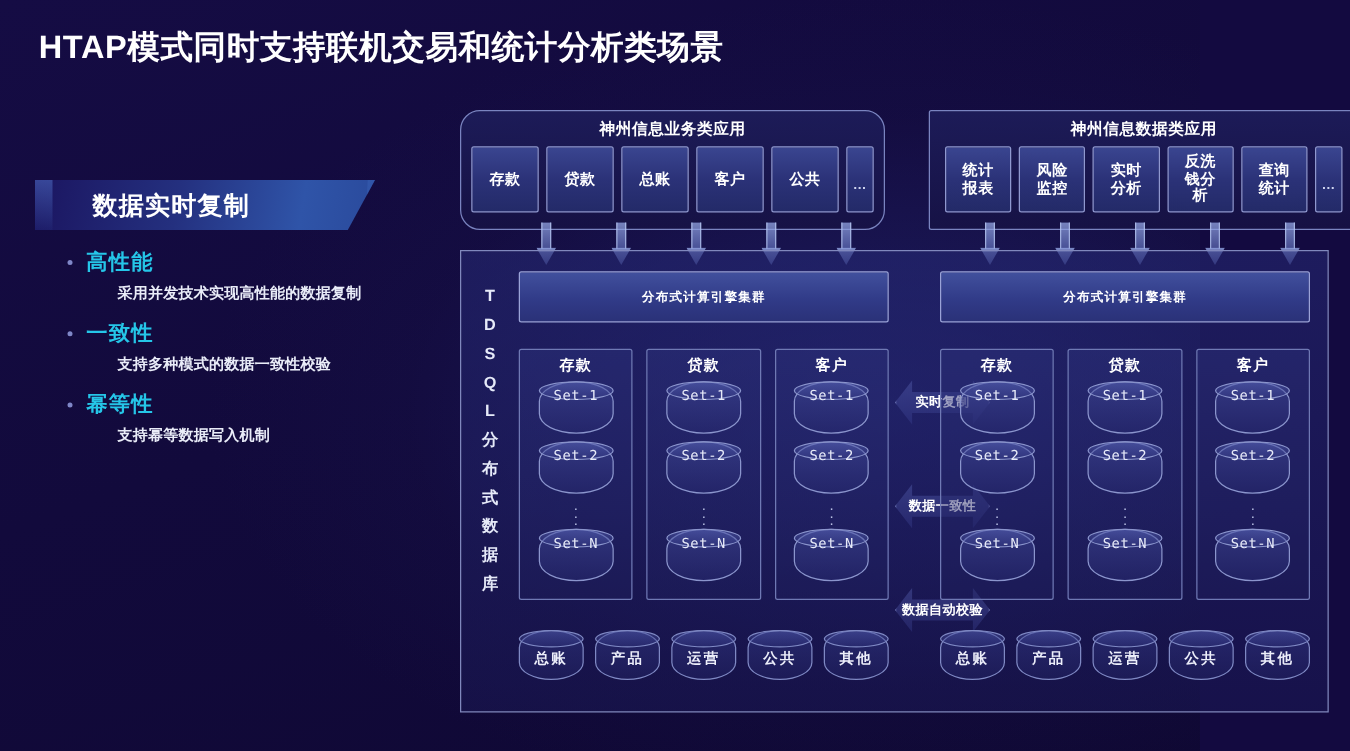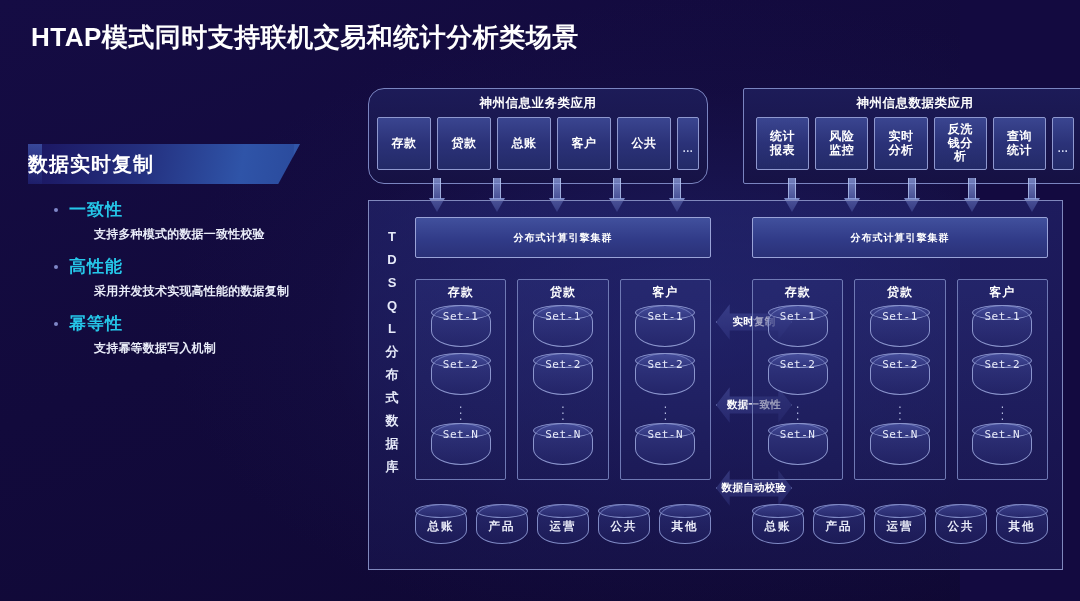--- a/index.html
+++ b/index.html
@@ -35,21 +35,21 @@
   #feature-banner::after {
     content: ""; position: absolute; right: -14px; top: 0; height: 40px; width: 22px;
     background: linear-gradient(100deg, rgba(56,96,180,0.55), rgba(56,96,180,0.10));
     clip-path: polygon(10% 0, 100% 0, 78% 100%, 0 100%);
   }
   #feature-banner .banner-accent {
     position: absolute; left: 0; top: 0; width: 14px; height: 40px;
     background: linear-gradient(180deg, rgba(90,130,220,0.45), rgba(40,60,140,0.15));
   }
   #feature-title {
-    position: relative; z-index: 2; 
+    position: relative; z-index: 2; margin-left: 46px;
     font-size: 20px; font-weight: 700; color: #ffffff; letter-spacing: 1px;
   }
 
   .bullet-block { margin-top: 14px; padding-left: 26px; }
   .bullet-row { display: flex; align-items: center; gap: 11px; margin-top: 5px; }
   .bullet-dot {
     width: 4px; height: 4px; border-radius: 50%;
     background: #7f87c8; flex: none;
   }
   .bullet-head {
@@ -215,30 +215,30 @@
   <div id="feature-panel">
     <div id="feature-banner">
       <div class="banner-accent"></div>
       <div id="feature-title">数据实时复制</div>
     </div>
 
     <div class="bullet-block">
       <div>
         <div class="bullet-row">
           <div class="bullet-dot"></div>
-          <div class="bullet-head">一致性</div>
-        </div>
-        <div class="bullet-desc">支持多种模式的数据一致性校验</div>
+          <div class="bullet-head">高性能</div>
+        </div>
+        <div class="bullet-desc">采用并发技术实现高性能的数据复制</div>
       </div>
       <div>
         <div class="bullet-row">
           <div class="bullet-dot"></div>
-          <div class="bullet-head">高性能</div>
-        </div>
-        <div class="bullet-desc">采用并发技术实现高性能的数据复制</div>
+          <div class="bullet-head">一致性</div>
+        </div>
+        <div class="bullet-desc">支持多种模式的数据一致性校验</div>
       </div>
       <div>
         <div class="bullet-row">
           <div class="bullet-dot"></div>
           <div class="bullet-head">幂等性</div>
         </div>
         <div class="bullet-desc">支持幂等数据写入机制</div>
       </div>
     </div>
   </div>

